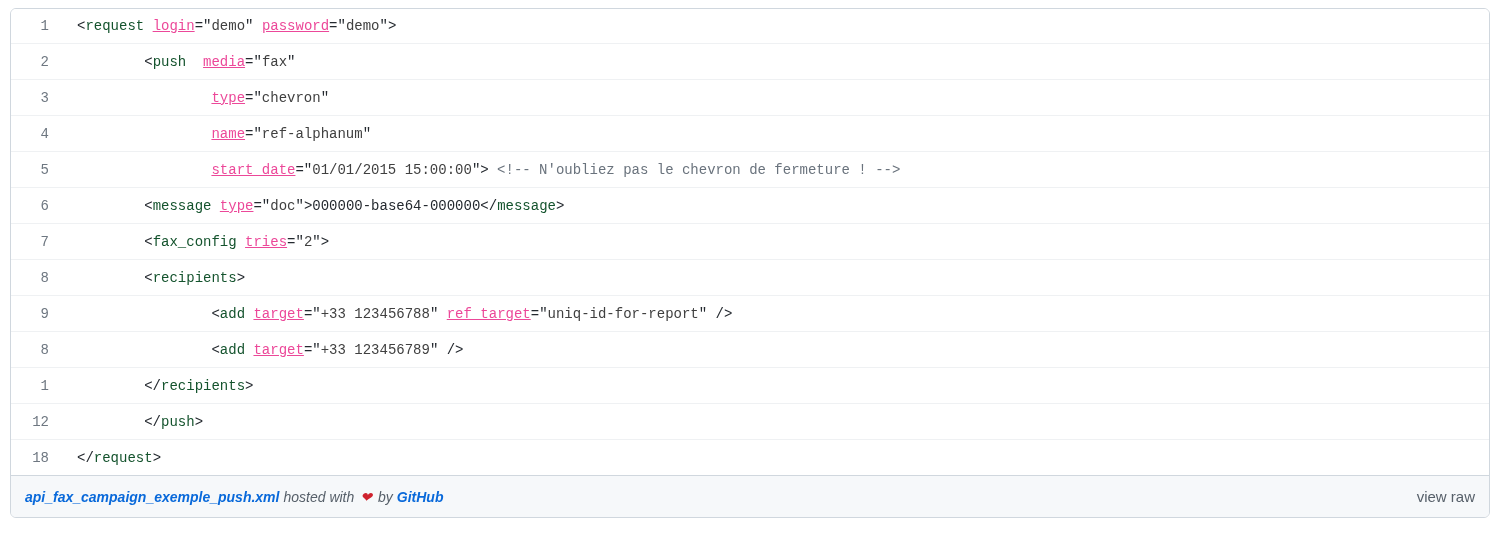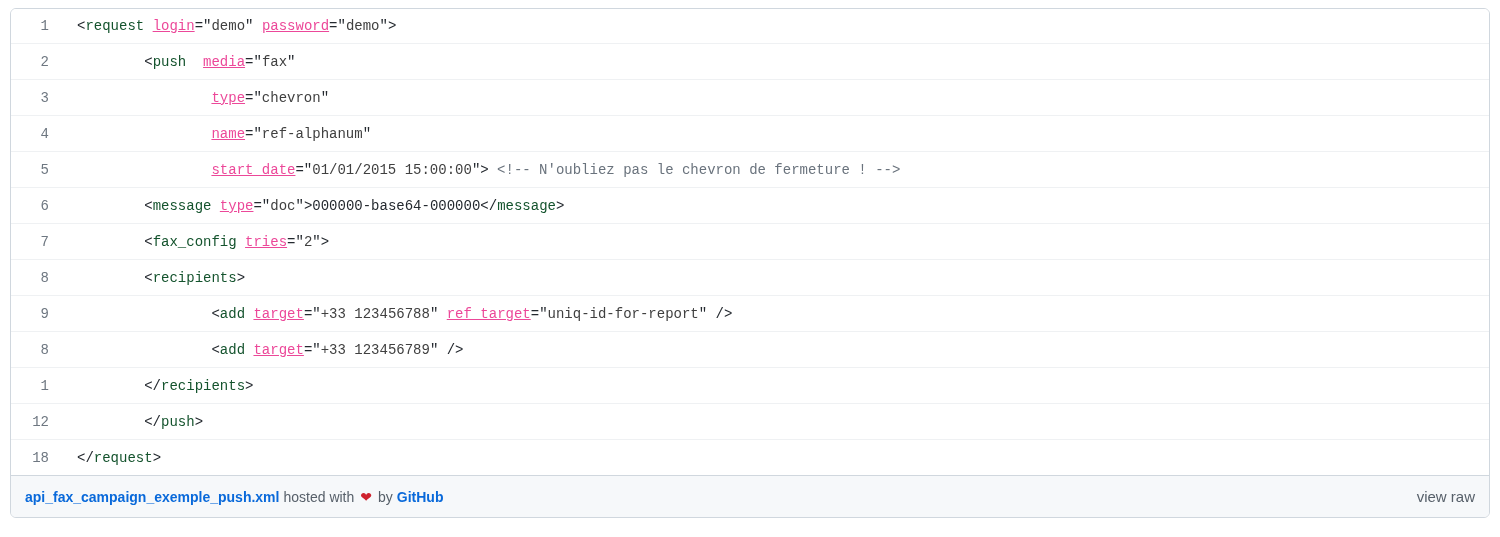--- a/index.html
+++ b/index.html
@@ -67,20 +67,21 @@
     font-size: 14px;
     color: #57606a;
     display: flex;
     align-items: center;
     justify-content: space-between;
   }
   .meta-left {
     display: flex;
     align-items: center;
     gap: 4px;
+    font-style: italic;
   }
   .fname {
     color: #0969da;
     font-weight: 600;
     text-decoration: none;
     cursor: pointer;
   }
   .heart { color: #cf222e; margin: 0 2px; }
   .gh { color: #0969da; font-weight: 600; cursor: pointer; }
   .viewraw {

